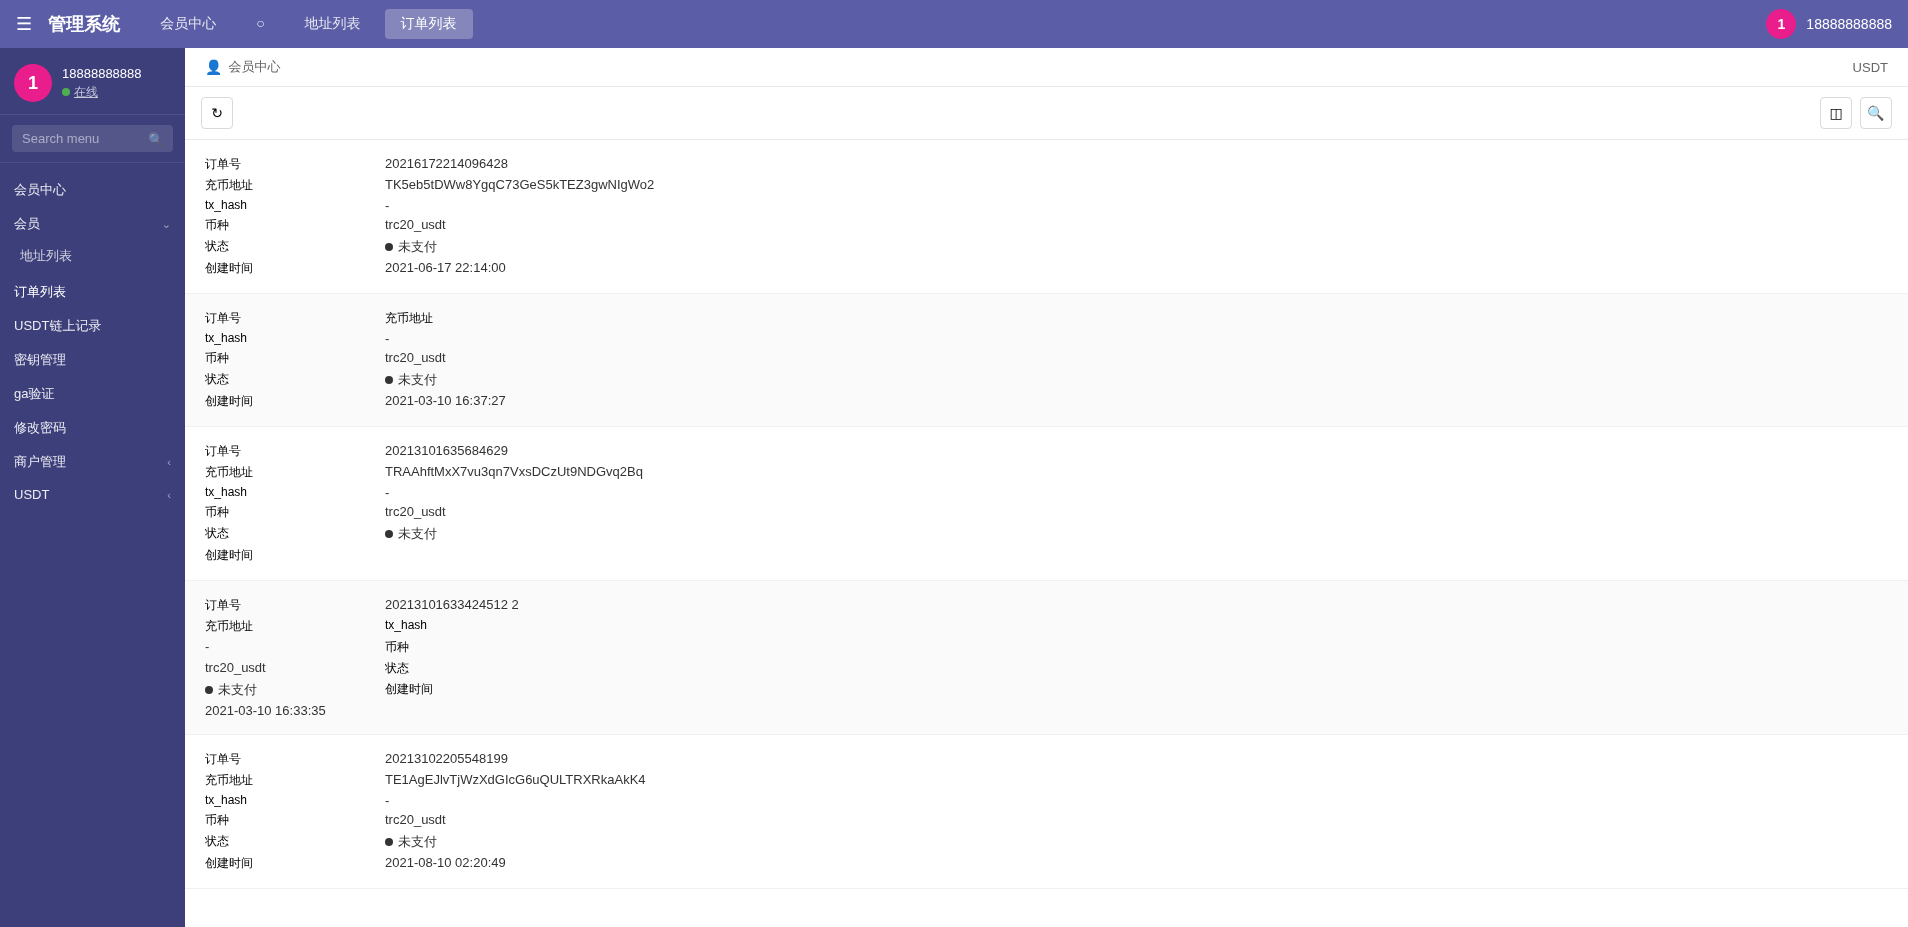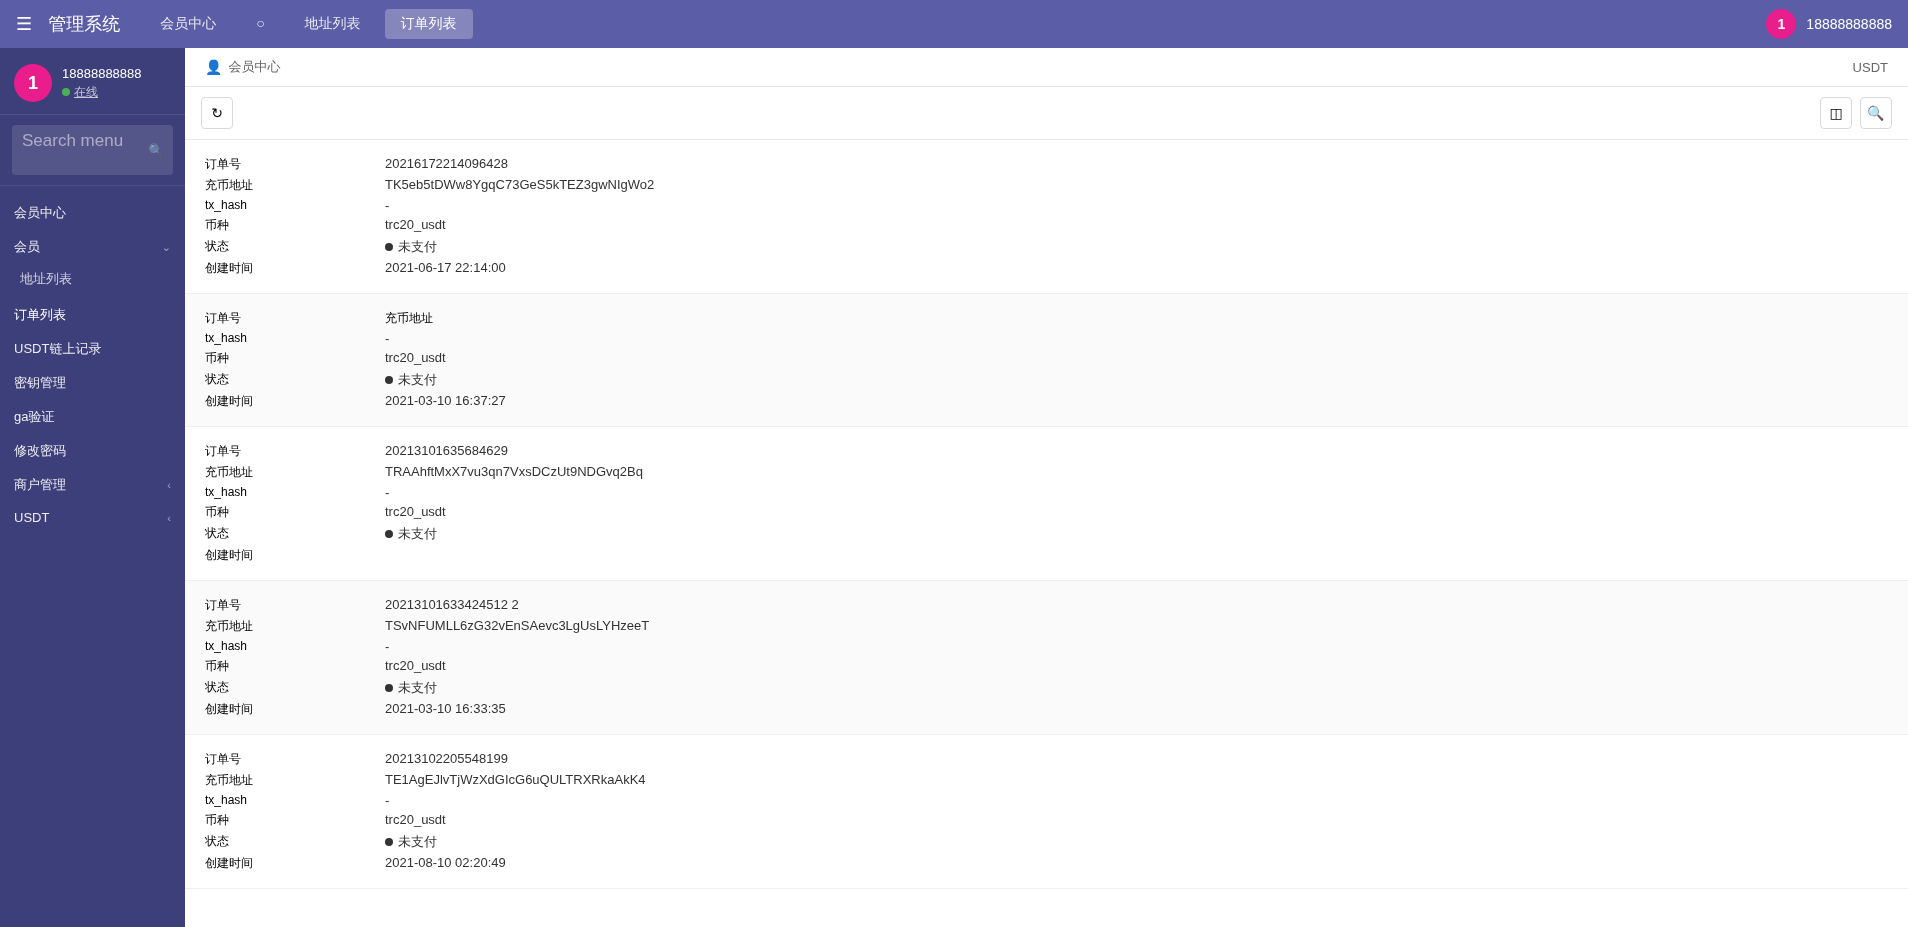--- a/index.html
+++ b/index.html
@@ -10,21 +10,21 @@
       background: #5b5ea6;
       color: white;
       height: 48px;
       display: flex;
       align-items: center;
       padding: 0 16px;
       flex-shrink: 0;
     }
     .top-nav-logo {
       font-size: 18px;
-      font-weight: normal;
+      font-weight: bold;
       margin-right: 24px;
       color: white;
     }
     .top-nav-hamburger {
       margin-right: 16px;
       cursor: pointer;
       font-size: 18px;
     }
     .top-nav-items {
       display: flex;
@@ -97,23 +97,23 @@
 
     .sidebar-search {
       padding: 10px 12px;
       border-bottom: 1px solid rgba(255,255,255,0.08);
     }
     .sidebar-search input {
       width: 100%;
       background: rgba(255,255,255,0.12);
       border: none;
       border-radius: 4px;
-      padding: 6px 28px 24px 10px;
+      padding: 6px 28px 6px 10px;
       color: rgba(255,255,255,0.8);
-      font-size: 17px;
+      font-size: 13px;
       outline: none;
     }
     .sidebar-search input::placeholder { color: rgba(255,255,255,0.5); }
     .search-wrapper { position: relative; }
     .search-icon-inner {
       position: absolute; right: 8px; top: 50%; transform: translateY(-50%);
       color: rgba(255,255,255,0.5); font-size: 13px;
     }
 
     .sidebar-nav { padding: 8px 0; flex: 1; }
@@ -355,21 +355,20 @@
           <span class="order-field-label">币种</span>
           <span class="order-field-value">trc20_usdt</span>
           <span class="order-field-label">状态</span>
           <span class="order-field-value"><span class="status-dot-red" style="margin-right: 5px;"></span>未支付</span>
           <span class="order-field-label">创建时间</span>
         </div>
         <div class="order-card">
           <span class="order-field-label">订单号</span>
           <span class="order-field-value">20213101633424512 2</span>
           <span class="order-field-label">充币地址</span>
-          <span class="order-field-value">TSvNFUMLL6zG32vEnSAevc3LgUsLYHzeeT</span>
           <span class="order-field-label">tx_hash</span>
           <span class="order-field-value">-</span>
           <span class="order-field-label">币种</span>
           <span class="order-field-value">trc20_usdt</span>
           <span class="order-field-label">状态</span>
           <span class="order-field-value"><span class="status-dot-red" style="margin-right: 5px;"></span>未支付</span>
           <span class="order-field-label">创建时间</span>
           <span class="order-field-value">2021-03-10 16:33:35</span>
         </div>
         <div class="order-card">

